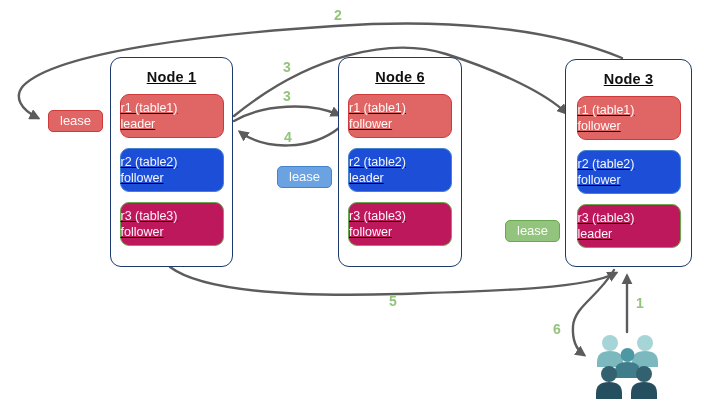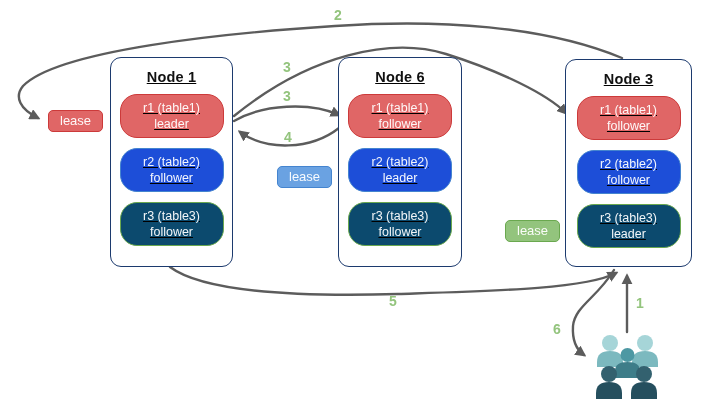--- a/index.html
+++ b/index.html
@@ -14,28 +14,28 @@
   .node{
     position:absolute;box-sizing:border-box;background:#ffffff;
     border:1.6px solid #1c3a6e;border-radius:11px;
     display:flex;flex-direction:column;align-items:center;padding-top:11px;text-decoration:underline;
   }
   .node-1{left:110px;top:57px;width:123px;height:210px;}
   .node-2{left:338px;top:57px;width:124px;height:210px;}
   .node-3{left:565px;top:59px;width:127px;height:208px;}
   .node-title{font-weight:bold;font-size:14.5px;color:#111111;margin-bottom:9px;letter-spacing:.2px;}
   .replica{
-    box-sizing:border-box;width:104px;height:44px;border-radius:17px;margin-bottom:10px;
-    display:flex;flex-direction:column;justify-content:center;align-items:center;
+    box-sizing:border-box;width:104px;height:44px;border-radius:9px;margin-bottom:10px;
+    display:flex;flex-direction:column;justify-content:center;align-items:flex-start;
     color:rgba(255,255,255,.95);font-size:12.5px;line-height:1.3;text-align:center;
     border:1.5px solid transparent;
   }
   .c-red{background:#e06666;border-color:#cc3a3a;}
   .c-blue{background:#1d4ed8;border-color:#4484cf;}
-  .c-green{background:#0c4a6e;border-color:#6aa84f;}
+  .c-green{background:#be185d;border-color:#6aa84f;}
 
   
   .lease{
     position:absolute;box-sizing:border-box;border-radius:5px;border:1.5px solid transparent;
     color:rgba(255,255,255,.95);font-size:13px;line-height:1;padding:3px 11px 4px;
   }
   .lease-1{left:48px;top:110px;background:#e06666;border-color:#cc3a3a;}
   .lease-2{left:277px;top:166px;background:#6aa2e2;border-color:#4484cf;}
   .lease-3{left:505px;top:220px;background:#93c47d;border-color:#6aa84f;}
 

